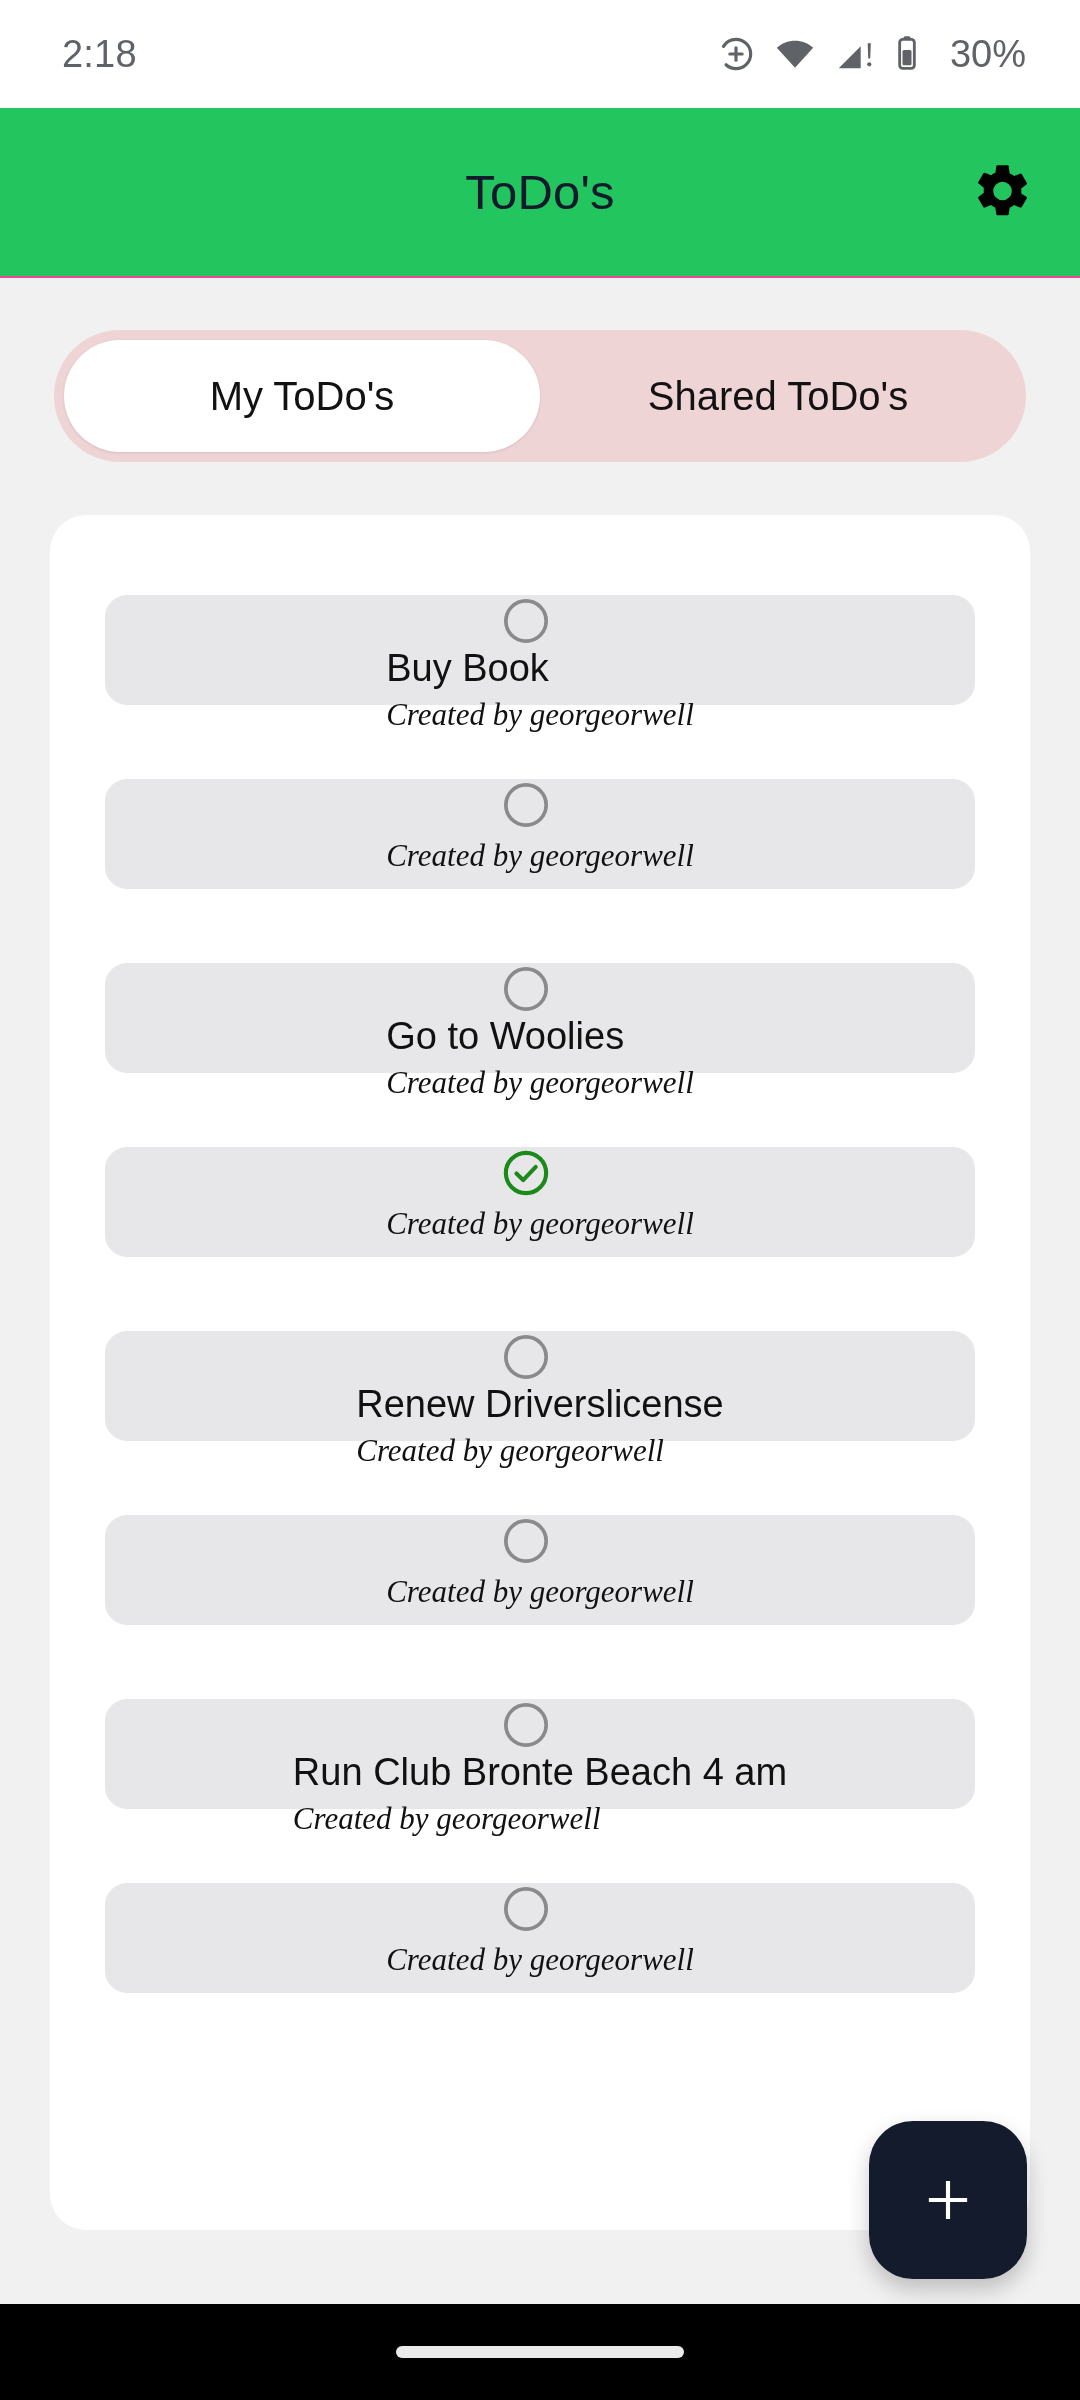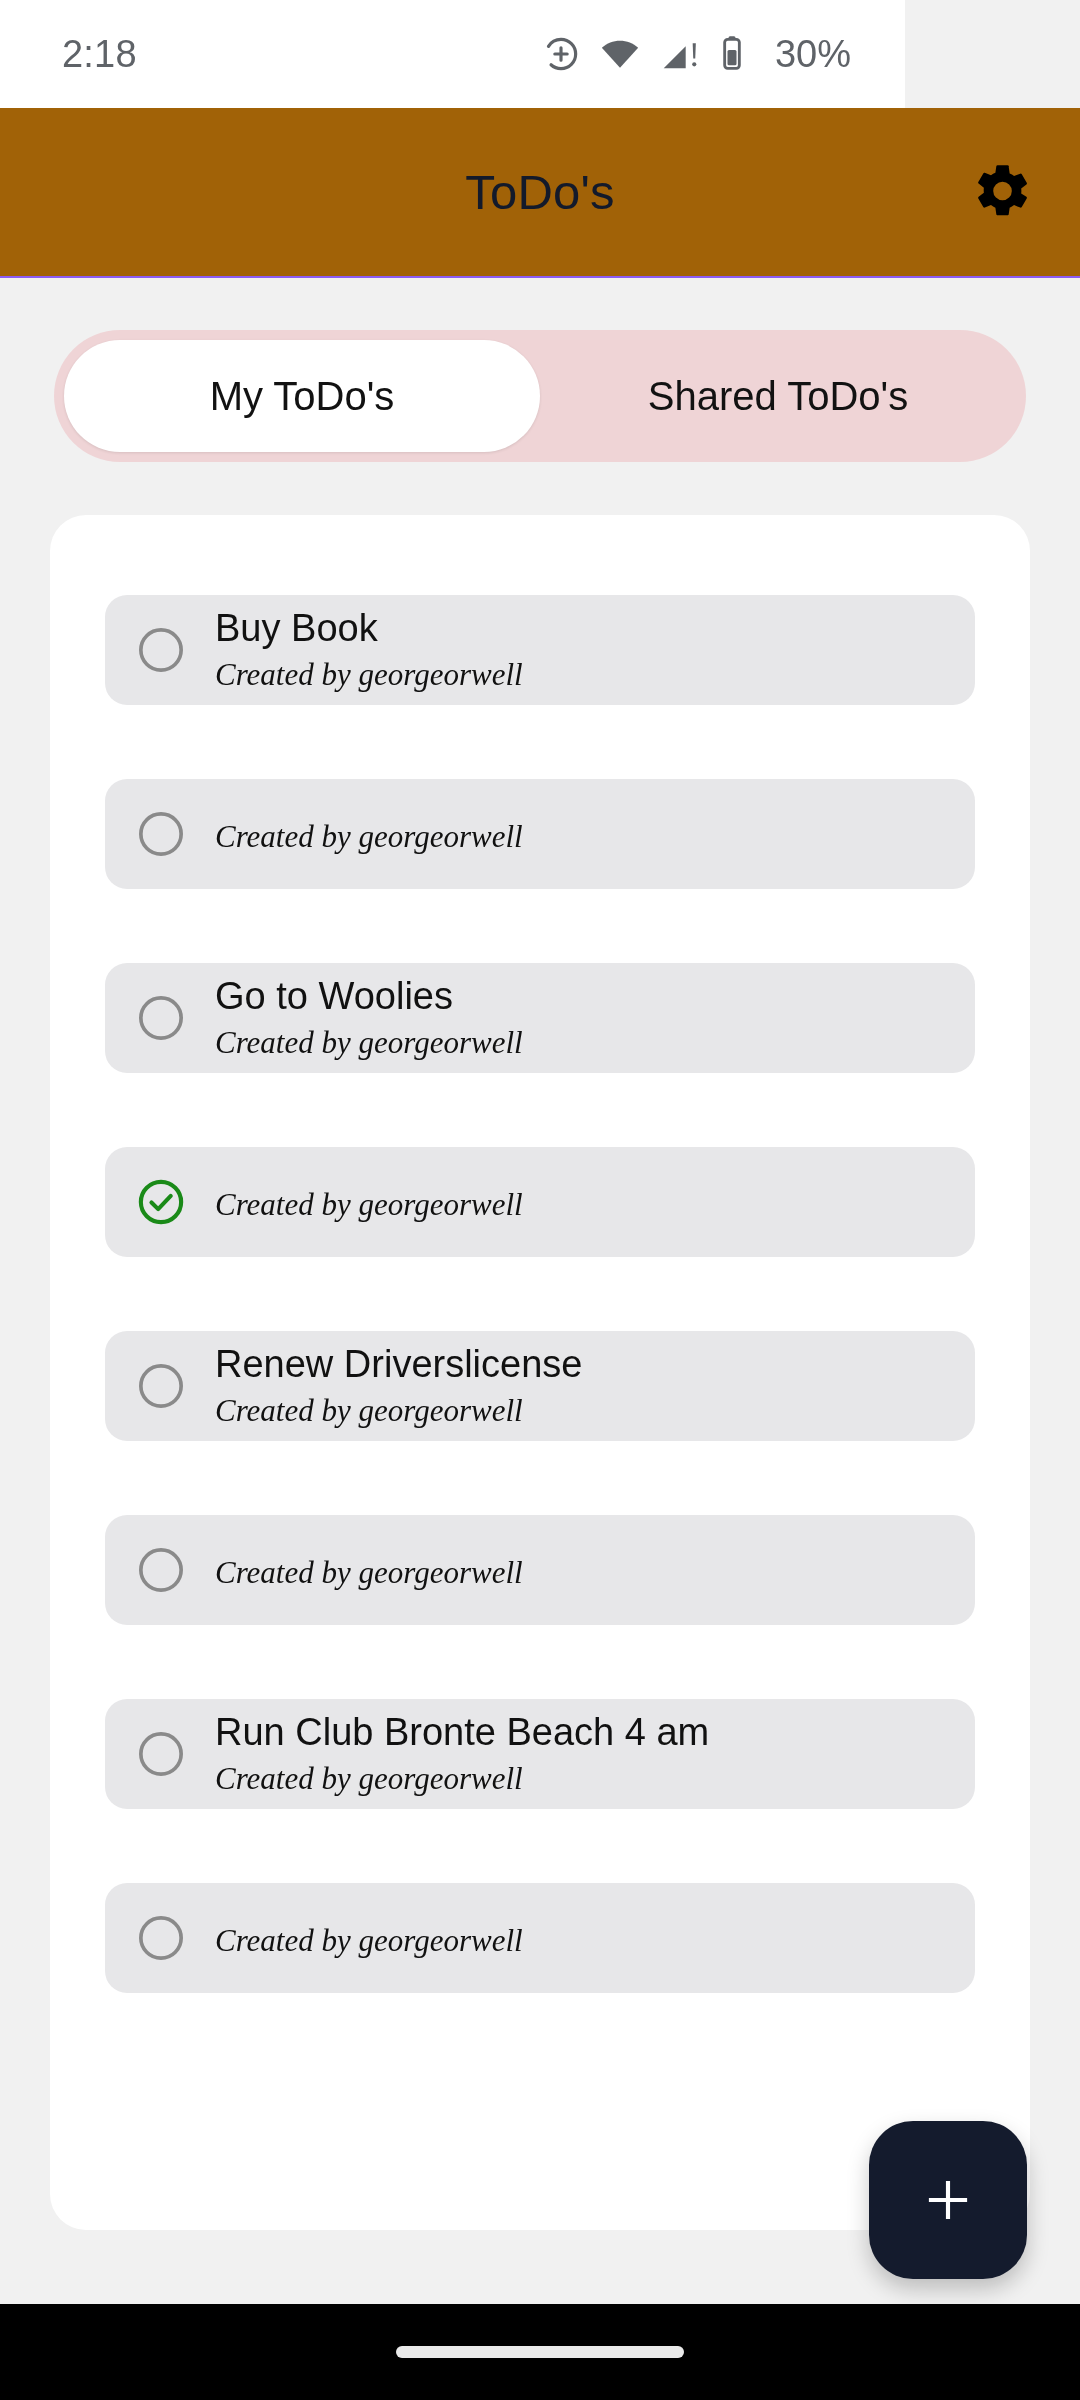--- a/index.html
+++ b/index.html
@@ -17,21 +17,21 @@
     width: 1080px;
     height: 2400px;
     background: #f1f1f1;
     overflow: hidden;
   }
 
   
   #status-bar {
     position: absolute;
     left: 0; top: 0;
-    width: 905px;
+    width: 1080px;
     height: 108px;
     background: #ffffff;
     display: flex;
     align-items: center;
     justify-content: space-between;
     box-sizing: border-box;
     padding: 0 54px 0 62px;
   }
   #status-clock {
     font-size: 38px;
@@ -51,22 +51,22 @@
     line-height: 1;
     margin-left: 12px;
   }
 
   
   #app-bar {
     position: absolute;
     left: 0; top: 108px;
     width: 1080px;
     height: 170px;
-    background: #a16207;
-    border-bottom: 2px solid #8b5cf6;
+    background: #22c55e;
+    border-bottom: 2px solid #ec4899;
     box-sizing: border-box;
   }
   #page-title {
     position: absolute;
     left: 0; right: 0;
     top: 50%;
     transform: translateY(-50%);
     text-align: center;
     font-size: 49px;
     color: #131a2b;
@@ -143,20 +143,21 @@
 
   .todo-item {
     height: 110px;
     background: #e7e7e9;
     border-radius: 22px;
     display: flex;
     align-items: center;
     box-sizing: border-box;
     padding: 0 30px;
     cursor: pointer;
+    flex-direction: column;
   }
   .todo-check {
     flex: 0 0 auto;
     width: 52px;
     height: 52px;
     margin-right: 28px;
     display: flex;
     align-items: center;
     justify-content: center;
     cursor: pointer;

